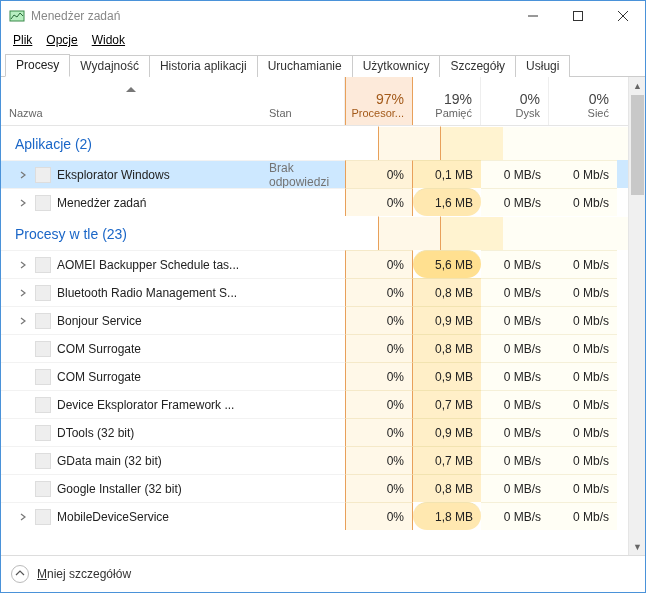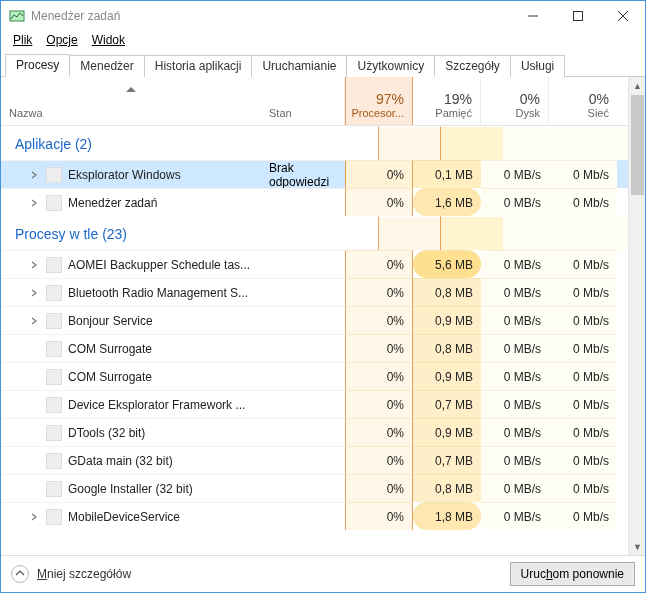--- a/index.html
+++ b/index.html
@@ -127,22 +127,22 @@
     align-items: stretch;
   }
   .row.selected { background: #cde8ff; }
   .cell {
     display: flex;
     align-items: center;
     padding: 0 8px;
     font-size: 12px;
     border-top: 1px solid #f2f2f2;
   }
-  .cell.name { width: 260px; padding-left: 27px; gap: 6px; }
-  .cell.status { width: 84px; color: #000000; }
+  .cell.name { width: 260px; padding-left: 16px; gap: 6px; }
+  .cell.status { width: 84px; color: #737373; }
   .cell.cpu { width: 68px; justify-content: flex-end; background: #fff8e8; border-top-color: #f5e9c8; }
   .cell.mem { width: 68px; justify-content: flex-end; background: #fff3d0; border-top-color: #f2e3b0; }
   .cell.disk { width: 68px; justify-content: flex-end; background: #fffef5; border-top-color: #f5f0d8; }
   .cell.net { width: 68px; justify-content: flex-end; background: #fffef5; border-top-color: #f5f0d8; }
   .cell.cpu { border-left: 1px solid #e8a05a; border-right: 1px solid #e8a05a; }
   .row.selected .cell.cpu { background: #fff3d8; }
   .row.selected .cell.mem { background: #ffeec0; }
   .row.heat0 .cell.mem { background: #ffefc8; }
   .row.heat1 .cell.mem { background: #ffe8b0; border-radius: 14px; }
   .row.heat2 .cell.mem { background: #ffe090; border-radius: 14px; }
@@ -261,21 +261,21 @@
   </div>
 
   <div class="menubar">
     <span class="menu-item"><u>Plik</u></span>
     <span class="menu-item"><u>Opcje</u></span>
     <span class="menu-item"><u>Widok</u></span>
   </div>
 
   <div class="tabbar" id="tabbar">
       <div class="tab active">Procesy</div>
-      <div class="tab inactive">Menedżer</div>
+      <div class="tab inactive">Wydajność</div>
       <div class="tab inactive">Historia aplikacji</div>
       <div class="tab inactive">Uruchamianie</div>
       <div class="tab inactive">Użytkownicy</div>
       <div class="tab inactive">Szczegóły</div>
       <div class="tab inactive">Usługi</div>
     </div>
 
   <div class="content">
     <div class="grid-wrap">
 
@@ -501,16 +501,15 @@
   </div>
 
   <div class="footer">
     <div class="collapse-btn">
       <svg width="10" height="10">
           <polyline points="1,6 5,2 9,6" fill="none" stroke="#555" stroke-width="1.2"></polyline>
         </svg>
     </div>
     <span class="footer-text"><span style="text-decoration:underline;">M</span><span>niej szczegółów</span></span>
     <span class="footer-spacer"></span>
-    <button class="action-btn"><span>Uruc<u>h</u>om ponownie</span></button>
   </div>
 
 </div>
 
 </body></html>

